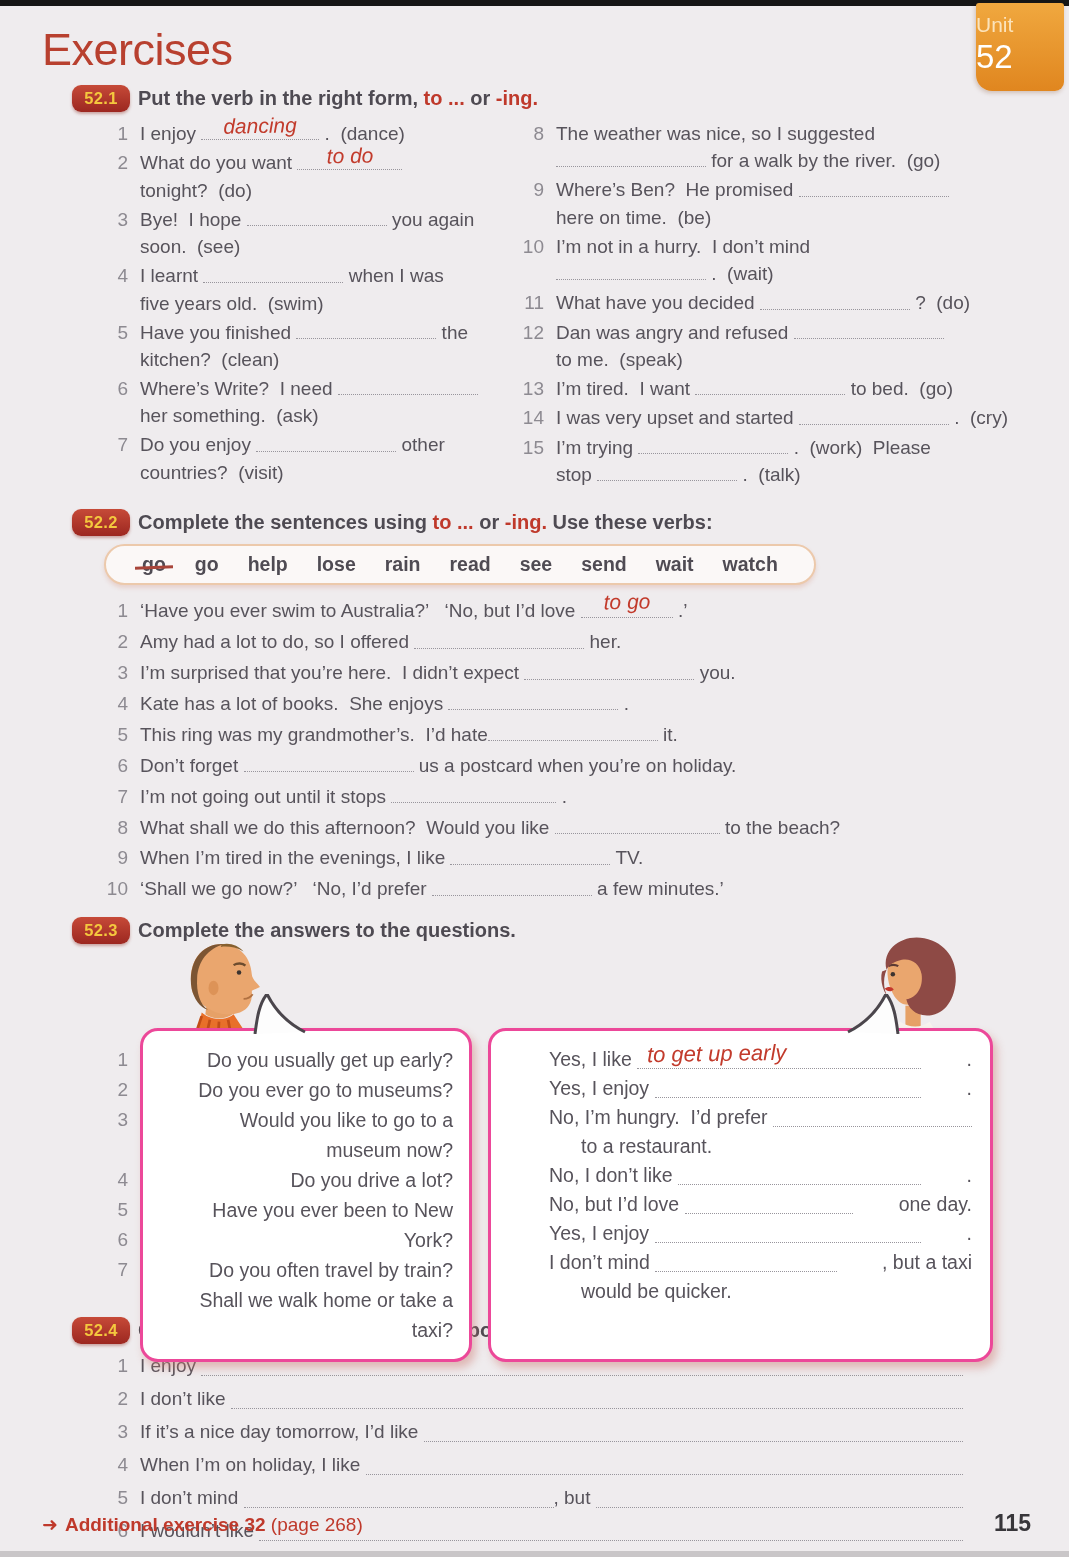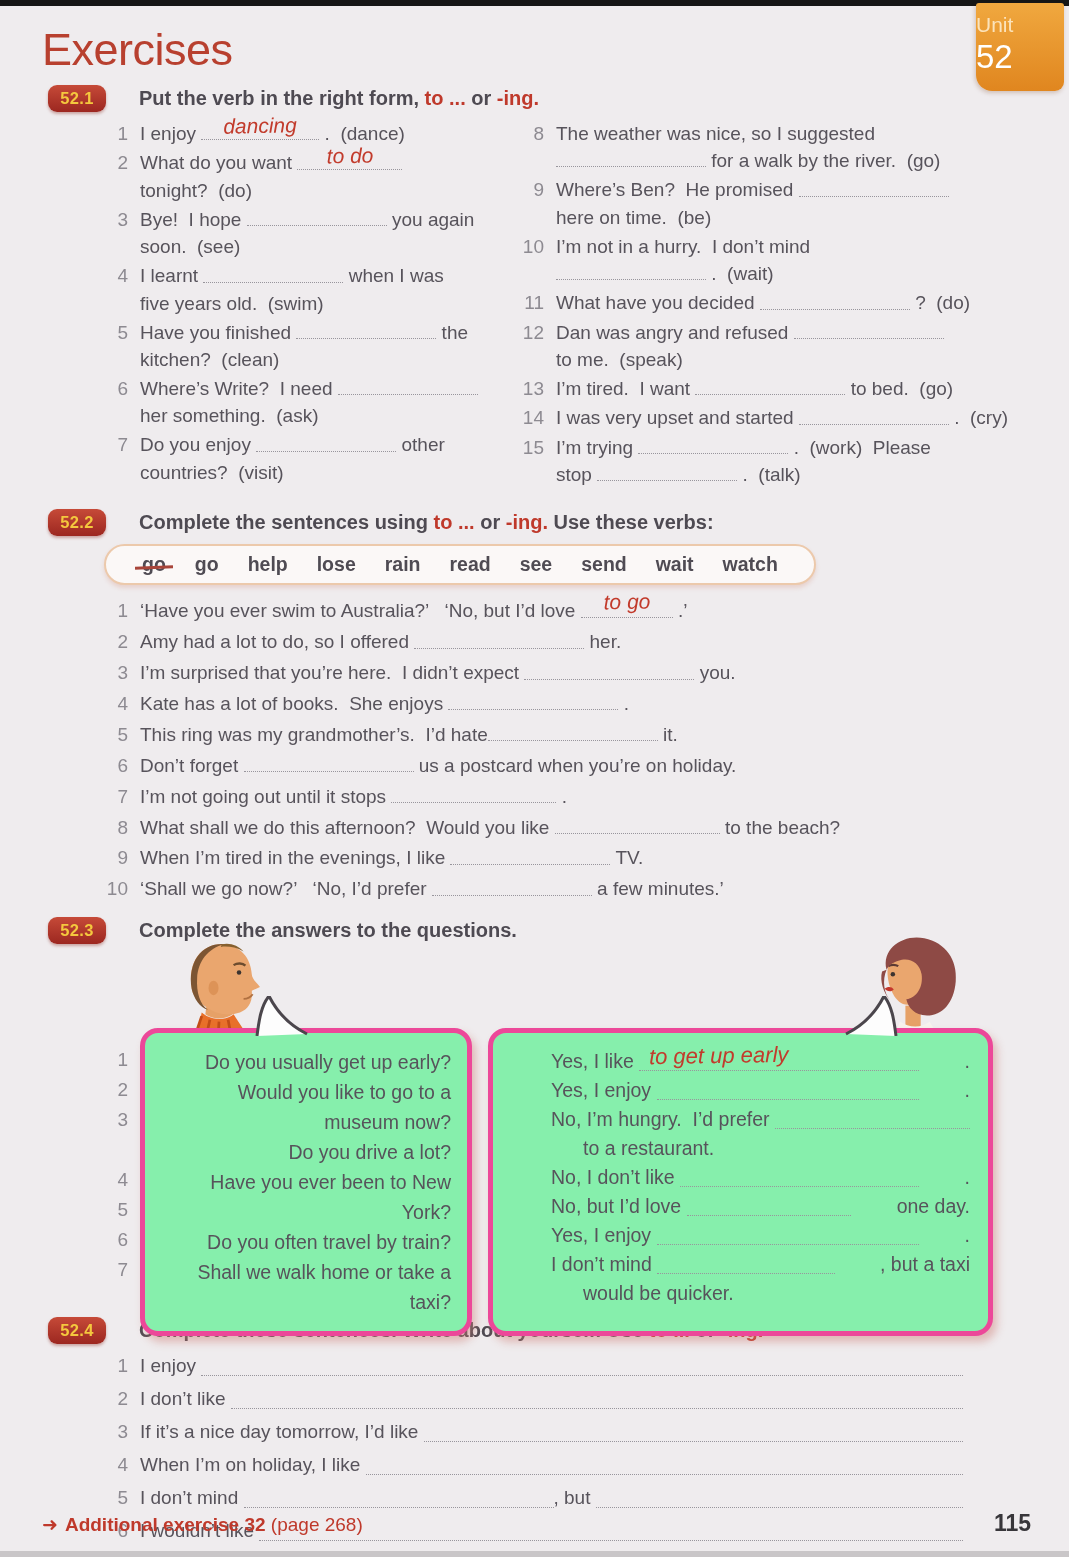--- a/index.html
+++ b/index.html
@@ -10,21 +10,21 @@
 
   
   .unit-badge{position:absolute;top:3px;right:5px;width:88px;height:88px;z-index:3;
     background:linear-gradient(180deg,#f0a83f,#e0861f);border-radius:3px 3px 9px 16px;
     padding-top:10px;box-sizing:border-box;box-shadow:-1px 2px 4px rgba(120,60,20,.25);}
   .unit-word{color:#fbe3bb;font-size:21px;}
   .unit-num{color:#ffffff;font-size:33px;margin-top:1px;}
 
   .title{color:#b8402f;font-size:45px;font-weight:500;letter-spacing:-.5px;margin:24px 0 8px 42px;}
 
-  .ex-head{display:flex;gap:33px;align-items:flex-start;margin:0 0 8px 20px;padding-left:28px;}
+  .ex-head{display:flex;gap:8px;align-items:flex-start;margin:0 0 8px 44px;padding-left:28px;}
   .badge{display:inline-flex;align-items:center;justify-content:center;flex:0 0 58px;height:27px;
     border-radius:9px;background:linear-gradient(180deg,#c64a38,#9c2720);color:#f4c83e;
     font-weight:700;font-size:16.5px;letter-spacing:.3px;box-shadow:0 2px 3px rgba(150,60,50,.4);margin-top:1px;}
   .ex-heading{font-size:20px;font-weight:700;color:#4e4a52;line-height:28px;}
   .ex-heading .red{color:#bf392b;}
 
   .item{display:flex;align-items:flex-start;margin-bottom:2px;}
   .num{flex:0 0 26px;text-align:right;margin-right:12px;color:#8d8a91;font-size:19px;line-height:27px;}
   .body{flex:1;display:block;font-size:19px;line-height:27px;}
   .txt{white-space:pre-wrap;}
@@ -52,21 +52,21 @@
   .ex2-items .body{line-height:28.5px;}
   .ex2-items .num{line-height:28.5px;}
 
   .ex3{margin-top:12px;}
   .scene{position:relative;height:356px;}
   .man{position:absolute;left:134px;top:-16px;width:170px;height:102px;z-index:1;}
   .woman{position:absolute;left:854px;top:-20px;width:128px;height:106px;z-index:1;}
   .bubble-row{position:absolute;left:102px;top:76px;display:flex;z-index:2;}
   .qnums{flex:0 0 26px;margin-right:12px;padding-top:17px;}
   .qnum{color:#8d8a91;font-size:19px;line-height:30px;text-align:right;}
-  .bubble{position:relative;background:#86efac;border:5px solid #ec4899;border-radius:18px;
+  .bubble{position:relative;background:#ffffff;border:3px solid #ec4899;border-radius:18px;
     box-shadow:4px 6px 9px rgba(205,120,110,.45);}
   .qbubble{width:332px;padding:14px 16px;box-sizing:border-box;}
   .abubble{width:505px;margin-left:16px;padding:14px 18px;box-sizing:border-box;}
   .qline{font-size:19.5px;line-height:30px;text-align:right;color:#57535b;}
   .aline{display:flex;align-items:flex-end;font-size:19.5px;line-height:29px;color:#57535b;}
   .aline .txt{white-space:pre;margin-left:40px;}
   .aline .blank{margin-bottom:5px;}
   .aline.ind{padding-left:32px;}
   .aline .hand{font-size:22px;}
   .tail{position:absolute;top:-37px;width:56px;height:40px;z-index:3;}
@@ -275,20 +275,21 @@
             <div class="qnum" style="height: 30px;">5</div>
             <div class="qnum" style="height: 30px;">6</div>
             <div class="qnum" style="height: 30px;">7</div>
           </div>
         <div class="bubble qbubble">
           <svg class="tail tail-left" viewBox="0 0 56 40">
             <path d="M4,40 C6,24 8,10 16,0 C24,16 38,30 54,38" fill="#fdfdfd" stroke="#4b464c" stroke-width="3"></path>
           </svg>
           <div id="ex3-questions">
               <div class="qline">Do you usually get up early?</div>
+              <div class="qline">Do you ever go to museums?</div>
               <div class="qline">Would you like to go to a</div>
               <div class="qline">museum now?</div>
               <div class="qline">Do you drive a lot?</div>
               <div class="qline">Have you ever been to New York?</div>
               <div class="qline">Do you often travel by train?</div>
               <div class="qline">Shall we walk home or take a taxi?</div>
             </div>
         </div>
         <div class="bubble abubble">
           <svg class="tail tail-right" viewBox="0 0 56 40">

